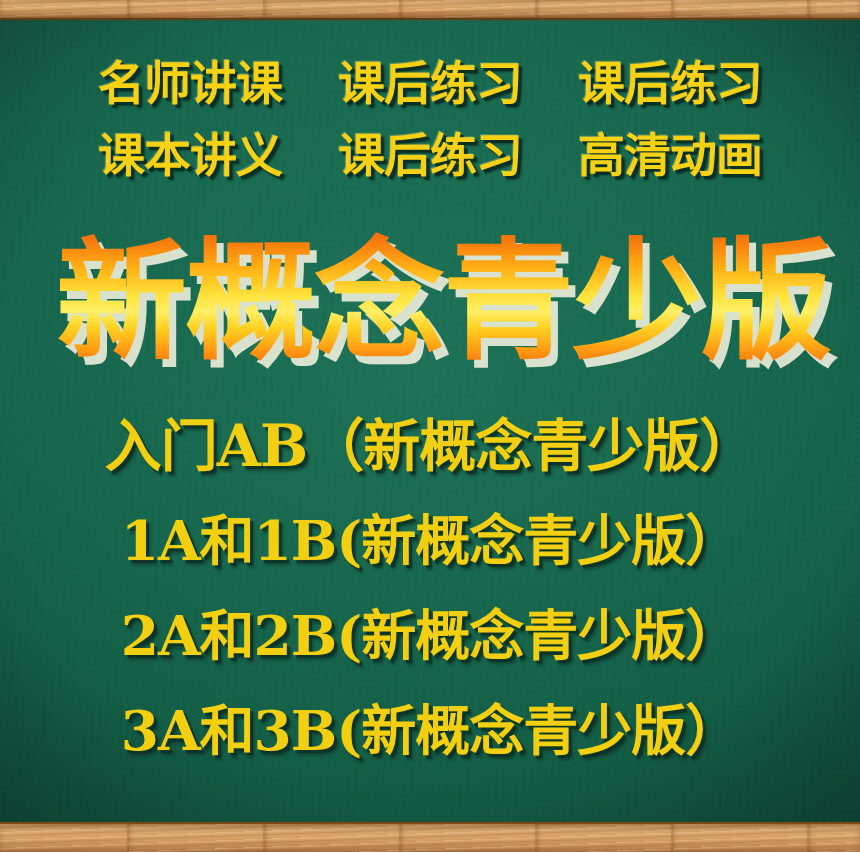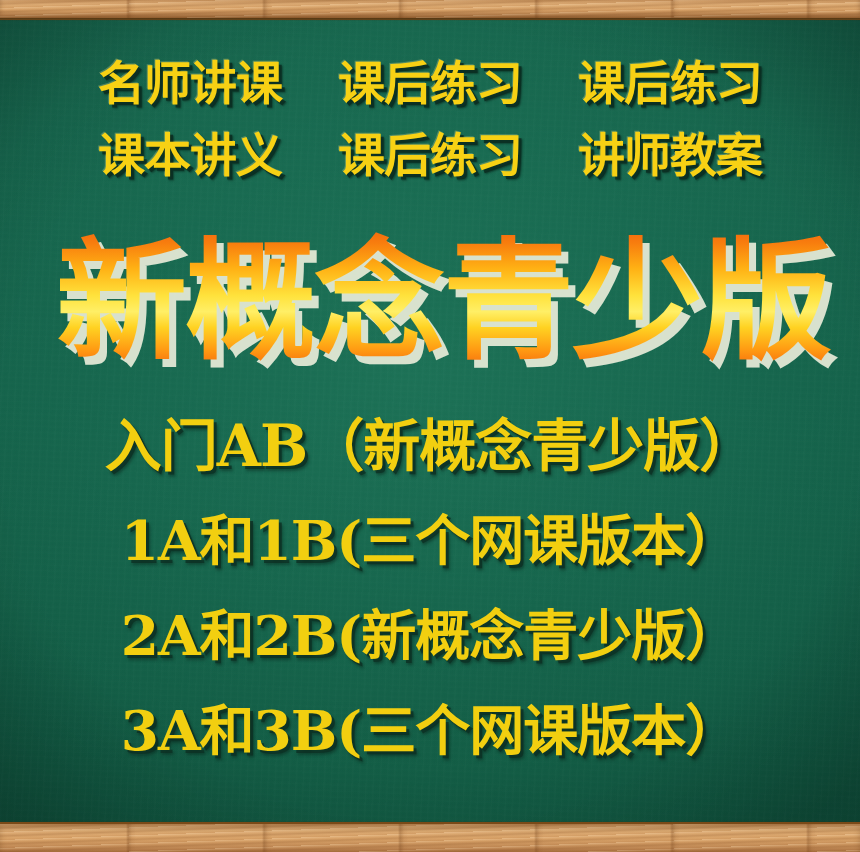--- a/index.html
+++ b/index.html
@@ -227,32 +227,32 @@
 
   <div class="features">
     <div class="feature-row">
       <span class="feature-tag">名师讲课</span>
       <span class="feature-tag">课后练习</span>
       <span class="feature-tag">课后练习</span>
     </div>
     <div class="feature-row">
       <span class="feature-tag">课本讲义</span>
       <span class="feature-tag">课后练习</span>
-      <span class="feature-tag">讲师教案</span>
+      <span class="feature-tag">高清动画</span>
     </div>
   </div>
 
   <div class="title-wrap">
     <div class="title-shadow">新概念青少版</div>
     <div class="title-main">新概念青少版</div>
   </div>
 
   <div class="course-list">
     <div class="course-item">入门AB（新概念青少版）</div>
-    <div class="course-item narrow">1A和1B(三个网课版本）</div>
+    <div class="course-item narrow">1A和1B(新概念青少版）</div>
     <div class="course-item narrow">2A和2B(新概念青少版）</div>
-    <div class="course-item narrow">3A和3B(三个网课版本）</div>
+    <div class="course-item narrow">3A和3B(新概念青少版）</div>
   </div>
 
   <div class="wood-edge-bottom"></div>
   <div class="wood wood-bottom"></div>
 
 </div>
 
 </body></html>

